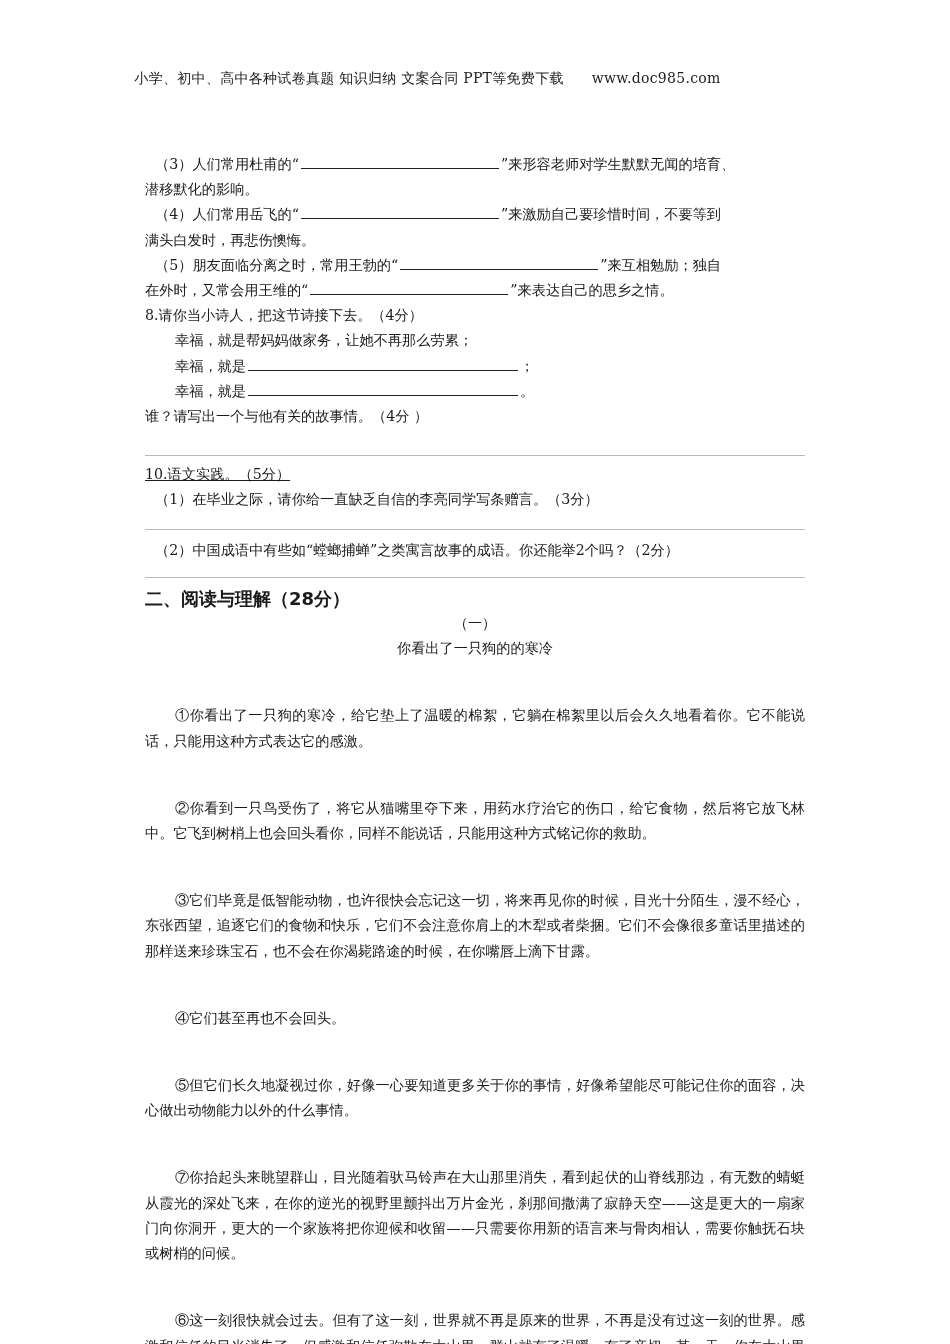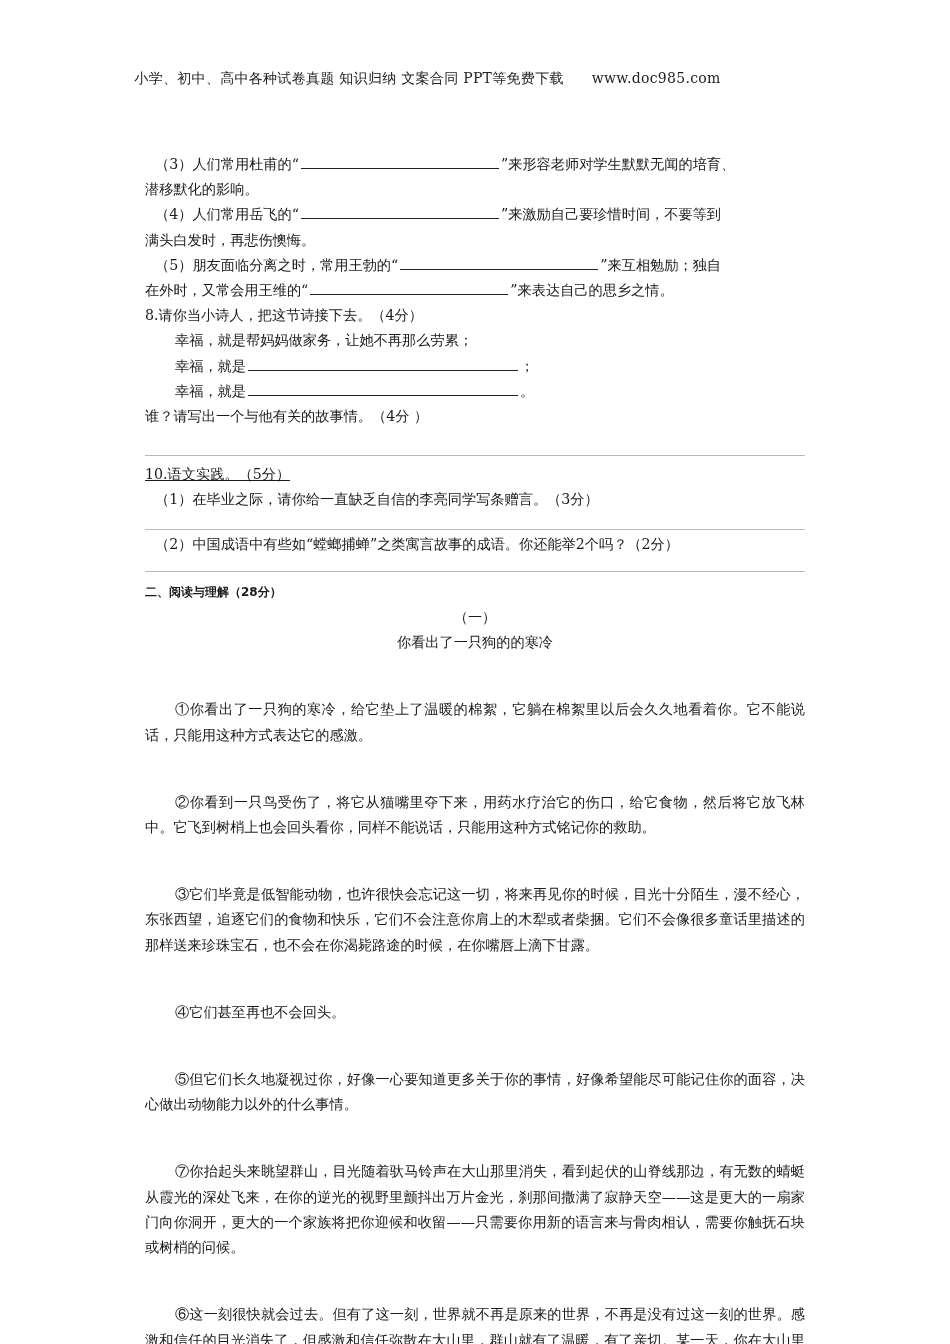--- a/index.html
+++ b/index.html
@@ -25,21 +25,21 @@
     display: inline-block; border-bottom: 1px solid #222; height: 16px;
     vertical-align: baseline; margin: 0 2px;
   }
   .b-long { width: 198px; }
   .b-poem { width: 270px; }
   .answer-line {
     border-bottom: 1px solid #b8b8b8; width: 660px; height: 26px;
   }
   .answer-line.short { height: 14px; }
   .answer-line.mid { height: 16px; }
-  .section-title { font-weight: bold; font-family: "DejaVu Sans", "Liberation Sans", sans-serif; font-size: 12px; margin-top: 8px; }
+  .section-title { font-weight: bold; font-family: "DejaVu Sans", "Liberation Sans", sans-serif; font-size: 18px; margin-top: 8px; }
   .center { text-align: center; }
   .u { text-decoration: underline; text-underline-offset: 3px; }
 </style>
 </head>
 <body>
 
 <div class="header">
   <span>小学、初中、高中各种试卷真题  知识归纳  文案合同  PPT等免费下载</span><span class="url">www.doc985.com</span>
 </div>
 
@@ -70,21 +70,21 @@
   <div class="line indent2">
     <span>幸福，就是</span><span class="blank b-poem"></span><span>。</span>
   </div>
 
   <div class="line">谁？请写出一个与他有关的故事情。（4分 ）</div>
   <div class="answer-line"></div>
 
   <div class="line" style="margin-top:6px;text-decoration:underline;">10.语文实践。（5分）</div>
   <div class="line indent1">（1）在毕业之际，请你给一直缺乏自信的李亮同学写条赠言。（3分）</div>
   <div class="answer-line mid"></div>
-  <div class="line indent1" style="margin-top:2px;">（2）中国成语中有些如“螳螂捕蝉”之类寓言故事的成语。你还能举2个吗？（2分）</div>
+  <div class="line indent1" style="margin-top:8px;">（2）中国成语中有些如“螳螂捕蝉”之类寓言故事的成语。你还能举2个吗？（2分）</div>
   <div class="answer-line short"></div>
 
   <div class="section-title">二、阅读与理解（28分）</div>
   <div class="center">（一）</div>
   <div class="center">你看出了一只狗的的寒冷</div>
 
   <div class="indent-p">①你看出了一只狗的寒冷，给它垫上了温暖的棉絮，它躺在棉絮里以后会久久地看着你。它不能说话，只能用这种方式表达它的感激。</div>
   <div class="indent-p">②你看到一只鸟受伤了，将它从猫嘴里夺下来，用药水疗治它的伤口，给它食物，然后将它放飞林中。它飞到树梢上也会回头看你，同样不能说话，只能用这种方式铭记你的救助。</div>
   <div class="indent-p">③它们毕竟是低智能动物，也许很快会忘记这一切，将来再见你的时候，目光十分陌生，漫不经心，东张西望，追逐它们的食物和快乐，它们不会注意你肩上的木犁或者柴捆。它们不会像很多童话里描述的那样送来珍珠宝石，也不会在你渴毙路途的时候，在你嘴唇上滴下甘露。</div>
   <div class="indent-p">④它们甚至再也不会回头。</div>

